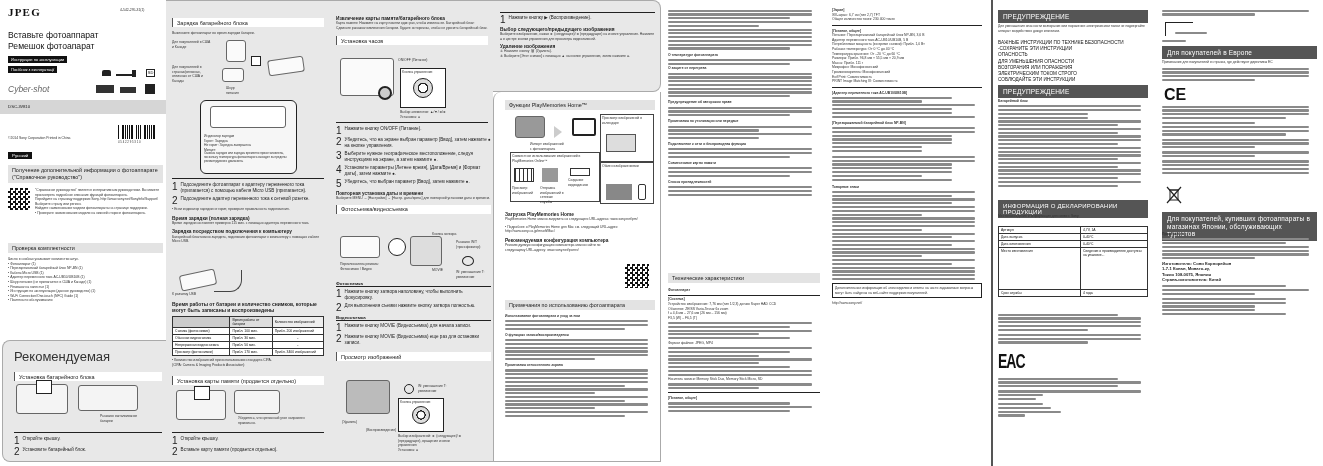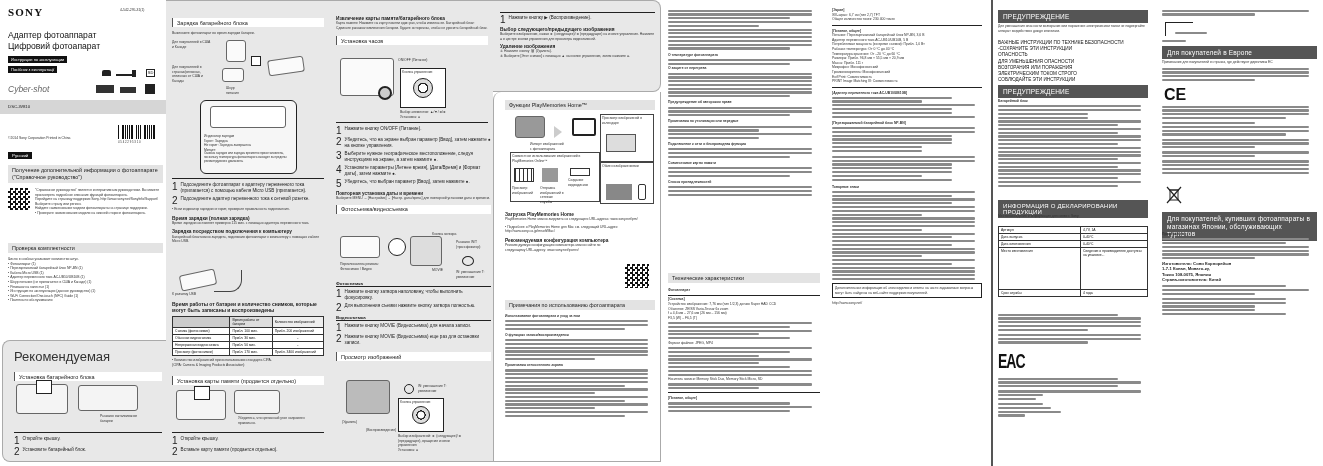--- a/index.html
+++ b/index.html
@@ -19,24 +19,24 @@
 .tbl{border-collapse:collapse;font-size:3.4px;width:100%}
 .tbl td{border:.6px solid #333;padding:1px 2px;height:6px;background:#fff}
 .vrule{width:2px;background:#555}
 .hrule{height:.8px;background:#222}
 .bold{font-weight:bold}
 </style>
 </head>
 <body>
 
 <div class="abs" style="left:0;top:0;width:167px;height:148px;">
-  <div class="abs bold" style="left:8px;top:6px;font-size:11px;letter-spacing:1.2px;font-family:'Liberation Serif',serif;">SONY</div>
+  <div class="abs bold" style="left:8px;top:6px;font-size:11px;letter-spacing:1.2px;font-family:'Liberation Serif',serif;">JPEG</div>
   <div class="abs fine" style="left:120px;top:8px;">4-542-295-31(1)</div>
-  <div class="abs" style="left:8px;top:30px;font-size:8.6px;">Адаптер фотоаппарат</div>
-  <div class="abs" style="left:8px;top:41px;font-size:8.6px;">Цифровий фотоапарат</div>
+  <div class="abs" style="left:8px;top:30px;font-size:8.6px;">Вставьте фотоаппарат</div>
+  <div class="abs" style="left:8px;top:41px;font-size:8.6px;">Ремешок фотоапарат</div>
   <div class="abs" style="left:8px;top:56px;background:#111;color:#fff;font-size:4px;padding:1px 3px;">Инструкция по эксплуатации</div>
   <div class="abs" style="left:8px;top:66px;background:#111;color:#fff;font-size:4px;padding:1px 3px;">Посібник з експлуатації</div>
   <div class="abs" style="left:102px;top:70px;width:9px;height:6px;background:#222;border-radius:2px 2px 0 0;"></div>
   <div class="abs" style="left:116px;top:74px;width:16px;height:1.5px;background:#222;"></div>
   <div class="abs" style="left:132px;top:70px;width:4px;height:7px;background:#222;"></div>
   <div class="abs" style="left:146px;top:69px;width:9px;height:8px;border:1px solid #222;font-size:4px;text-align:center;">SD</div>
   <div class="abs" style="left:8px;top:84px;font-size:8.5px;color:#666;font-style:italic;">Cyber-shot</div>
   <div class="abs" style="left:96px;top:85px;width:18px;height:8px;background:#333;"></div>
   <div class="abs" style="left:120px;top:87px;width:16px;height:6px;background:#333;"></div>
   <div class="abs" style="left:145px;top:84px;width:10px;height:10px;background:#222;"></div>

